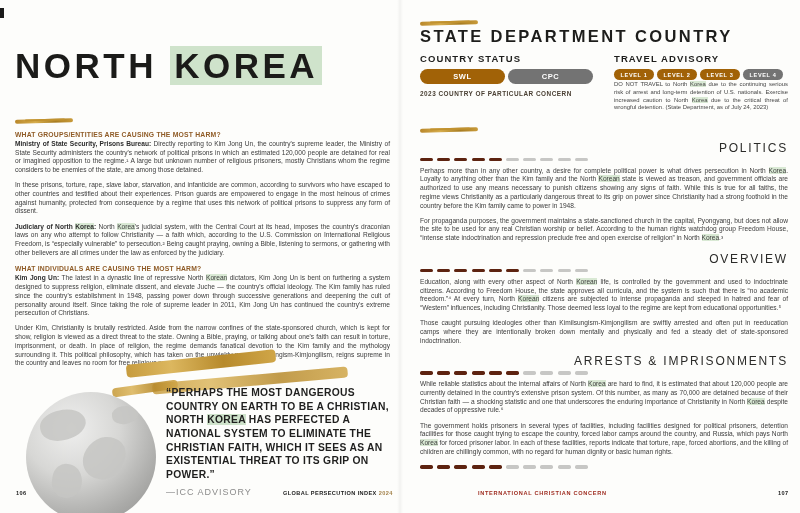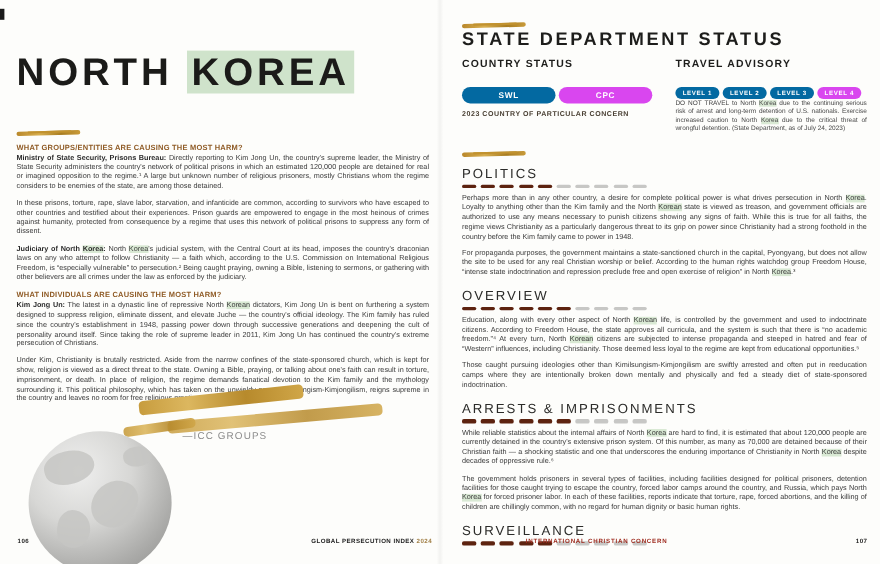--- a/index.html
+++ b/index.html
@@ -47,32 +47,32 @@
   .quote{position:absolute;left:166px;top:386px;width:229px;font-size:10.3px;font-weight:bold;
          line-height:1.33;letter-spacing:.3px;color:#1f1f1e;}
   .quote .hl{background:#cfe3cb;}
   .attrib{margin-top:5px;font-size:9px;font-weight:normal;letter-spacing:1px;color:#8c8c8c;}
 
   
   .rcontent{padding:20px 12px 0 20px;width:368px;box-sizing:content-box;}
   .dept-row{display:flex;gap:14px;margin-top:7px;}
   .col-a{width:180px;}
   .col-b{width:174px;}
-  .mini-label{font-size:9.5px;font-weight:bold;letter-spacing:1.1px;color:#1e1e1c;margin:0 0 15px;}
+  .mini-label{font-size:9.5px;font-weight:bold;letter-spacing:1.1px;color:#1e1e1c;margin:0 0 5px;}
   .pill-row{display:flex;gap:3px;}
   .pill{display:inline-block;text-align:center;color:#fff;font-weight:bold;border-radius:8px;
-        background:#0369a1;letter-spacing:.6px;}
-  .pill.on{background:#d946ef;}
+        background:#a16207;letter-spacing:.6px;}
+  .pill.on{background:#737373;}
   .pill.cs{width:85px;font-size:7.5px;padding:3px 0;}
   .pill.ta{width:40px;font-size:5.6px;padding:2.6px 0;border-radius:7px;}
   .status-caption{font-size:6.4px;font-weight:bold;letter-spacing:.5px;color:#4a4034;margin-top:6px;}
   .advisory{font-size:5.9px;line-height:1.3;text-align:justify;color:#474747;margin-top:1px;}
   .measures-brush{margin:10px 0 3px;}
   .m-section{margin-top:9px;}
-  .sec-head{font-size:12px;letter-spacing:1.8px;color:#2b2b29;font-weight:normal;margin:0 0 3px;}
+  .sec-head{font-size:12px;letter-spacing:1.8px;color:#2b2b29;font-weight:normal;margin:0 0 3px;text-align:right;}
   .rating-bar{height:4px;margin:0 0 5px;line-height:0;}
   .rating-bar .dash{display:inline-block;width:13px;height:3.4px;border-radius:1.7px;
                     margin-right:4.2px;background:#c7c7c5;vertical-align:top;}
   .rating-bar .dash.on{background:#5d2310;}
 
   
   .footer-item{position:absolute;top:490px;font-size:5.6px;font-weight:bold;letter-spacing:.4px;}
   .pnum{color:#1c1c1c;}
   .f-left{left:16px;}
   .f-book{left:283px;color:#1c1c1c;}
@@ -107,28 +107,29 @@
     <div class="gold-stroke gs2"></div>
     <div class="gold-stroke gs3"></div>
     <div class="globe">
       <div class="land l1"></div>
       <div class="land l2"></div>
       <div class="land l3"></div>
       <div class="land l4"></div>
     </div>
 
     <div class="quote">
-      <div class="attrib">—ICC GROUPS</div>
+      <div>“PERHAPS THE MOST DANGEROUS COUNTRY ON EARTH TO BE A CHRISTIAN, NORTH <span class="hl">KOREA</span> HAS PERFECTED A NATIONAL SYSTEM TO ELIMINATE THE CHRISTIAN FAITH, WHICH IT SEES AS AN EXISTENTIAL THREAT TO ITS GRIP ON POWER.”</div>
+      <div class="attrib">—ICC ADVISORY</div>
     </div>
   </div>
 
   <div class="page rightp">
     <div class="rcontent">
       <div class="brush"></div>
-      <h2 class="h-xl">STATE DEPARTMENT STATUS</h2>
+      <h2 class="h-xl">STATE DEPARTMENT COUNTRY</h2>
 
       <div class="dept-row">
         <div class="col-a">
           <div class="mini-label">COUNTRY STATUS</div>
           <div class="pill-row">
             <span class="pill cs">SWL</span>
             <span class="pill cs on">CPC</span>
           </div>
           <div class="status-caption">2023 COUNTRY OF PARTICULAR CONCERN</div>
         </div>
@@ -161,21 +162,20 @@
       </div>
 
       <div class="m-section">
         <h3 class="sec-head">ARRESTS &amp; IMPRISONMENTS</h3>
         <div class="rating-bar"><span class="dash on"></span><span class="dash on"></span><span class="dash on"></span><span class="dash on"></span><span class="dash on"></span><span class="dash on"></span><span class="dash"></span><span class="dash"></span><span class="dash"></span><span class="dash"></span></div>
         <p class="body-p">While reliable statistics about the internal affairs of North <span class="hl">Korea</span> are hard to find, it is estimated that about 120,000 people are currently detained in the country's extensive prison system. Of this number, as many as 70,000 are detained because of their Christian faith — a shocking statistic and one that underscores the enduring importance of Christianity in North <span class="hl">Korea</span> despite decades of oppressive rule.⁶</p>
         <p class="body-p">The government holds prisoners in several types of facilities, including facilities designed for political prisoners, detention facilities for those caught trying to escape the country, forced labor camps around the country, and Russia, which pays North <span class="hl">Korea</span> for forced prisoner labor. In each of these facilities, reports indicate that torture, rape, forced abortions, and the killing of children are chillingly common, with no regard for human dignity or basic human rights.</p>
       </div>
 
       <div class="m-section">
-        <h3 class="sec-head">SURVEILLANCE</h3>
         <div class="rating-bar"><span class="dash on"></span><span class="dash on"></span><span class="dash on"></span><span class="dash on"></span><span class="dash on"></span><span class="dash"></span><span class="dash"></span><span class="dash"></span><span class="dash"></span><span class="dash"></span></div>
 
       </div>
     </div>
   </div>
 
   <div class="footer-item pnum f-left">106</div>
   <div class="footer-item f-book"><span>GLOBAL PERSECUTION INDEX</span> <span class="yr">2024</span></div>
   <div class="footer-item f-org">INTERNATIONAL CHRISTIAN CONCERN</div>
   <div class="footer-item pnum f-right">107</div>

